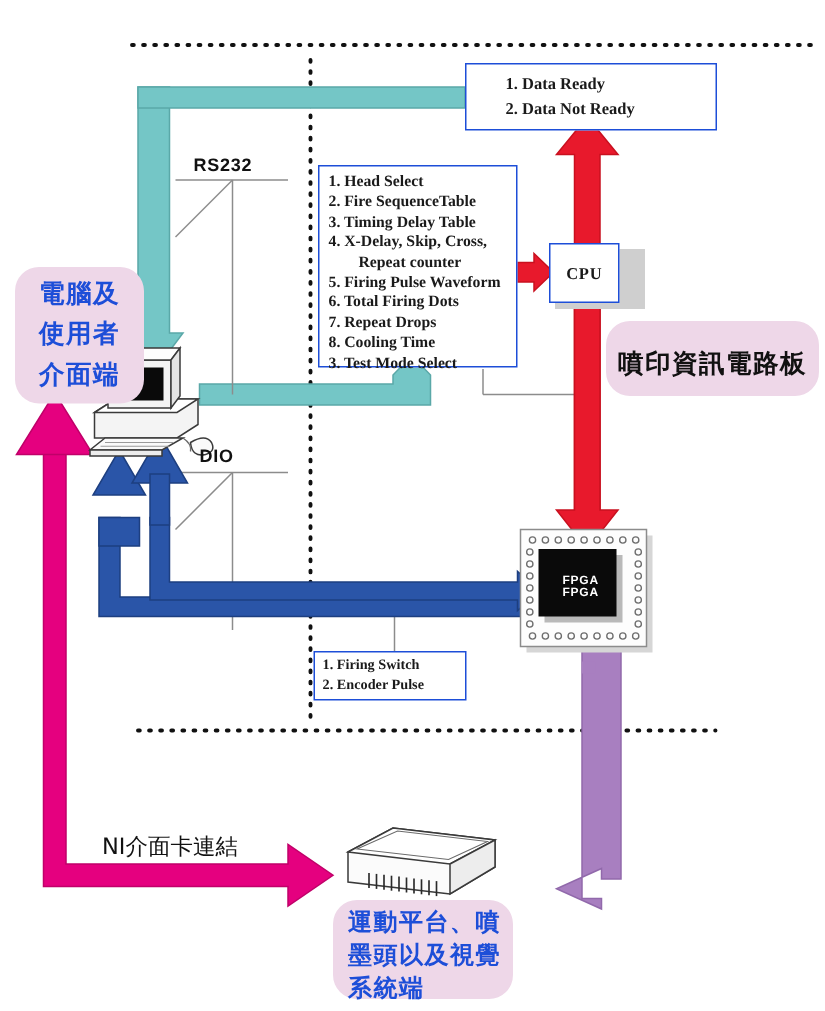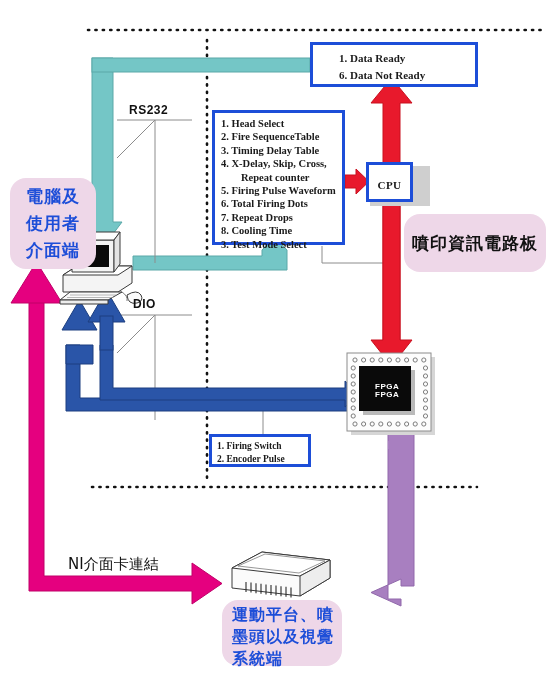--- a/index.html
+++ b/index.html
@@ -19,31 +19,31 @@
     font-weight:700;
     text-align:center;
     letter-spacing:1px;
     font-family:"DejaVu Sans","Liberation Sans",sans-serif;
   }
   #lbl-host{
     left:10px;top:178px;width:86px;height:86px;
     font-size:17px;line-height:27px;padding-top:5px;
   }
   #lbl-board{
-    left:404px;top:214px;width:142px;height:58px;
+    left:404px;top:214px;width:142px;height:50px;
     color:#111;font-size:17px;line-height:58px;font-weight:700;
   }
   #lbl-stage{
     left:222px;top:600px;width:120px;height:66px;
     font-size:16px;line-height:22px;padding-top:4px;text-align:left;
     padding-left:10px;box-sizing:border-box;
   }
 
   .wbox{
-    position:absolute;background:#ffffff;border:3px solid #1d4ed8;
+    position:absolute;background:#ffffff;border:1px solid #1d4ed8;
     font-family:"Liberation Serif","DejaVu Serif",serif;
     font-weight:700;color:#1a1a1a;
     box-sizing:border-box;
   }
   #box-dataready{left:310px;top:42px;width:168px;height:45px;padding:5px 0 0 26px;font-size:11px;line-height:17px;}
   #box-params{left:212px;top:110px;width:133px;height:135px;padding:4px 0 0 6px;font-size:10.5px;line-height:13.4px;}
   #box-params .indent{padding-left:20px;}
   #box-cpu{left:366px;top:162px;width:47px;height:40px;font-size:11px;text-align:center;line-height:40px;letter-spacing:.5px;}
   #box-firing{left:209px;top:434px;width:102px;height:33px;padding:3px 8px 0 5px;font-size:9.5px;line-height:13px;}
 
@@ -236,21 +236,21 @@
         <line x1="291" y1="587.4" x2="291" y2="597.4"></line>
       </g>
     </g>
 
   </svg>
 
   <div class="shadow" style="left:370px;top:166px;width:60px;height:40px;"></div>
 
   <div class="wbox" id="box-dataready">
     <div>1. Data Ready</div>
-    <div>6. Data Not Ready</div>
+    <div>2. Data Not Ready</div>
   </div>
 
   <div class="wbox" id="box-params">
     <div>1. Head Select</div>
     <div>2. Fire SequenceTable</div>
     <div>3. Timing Delay Table</div>
     <div>4. X-Delay, Skip, Cross,</div>
     <div class="indent">Repeat counter</div>
     <div>5. Firing Pulse Waveform</div>
     <div>6. Total Firing Dots</div>

